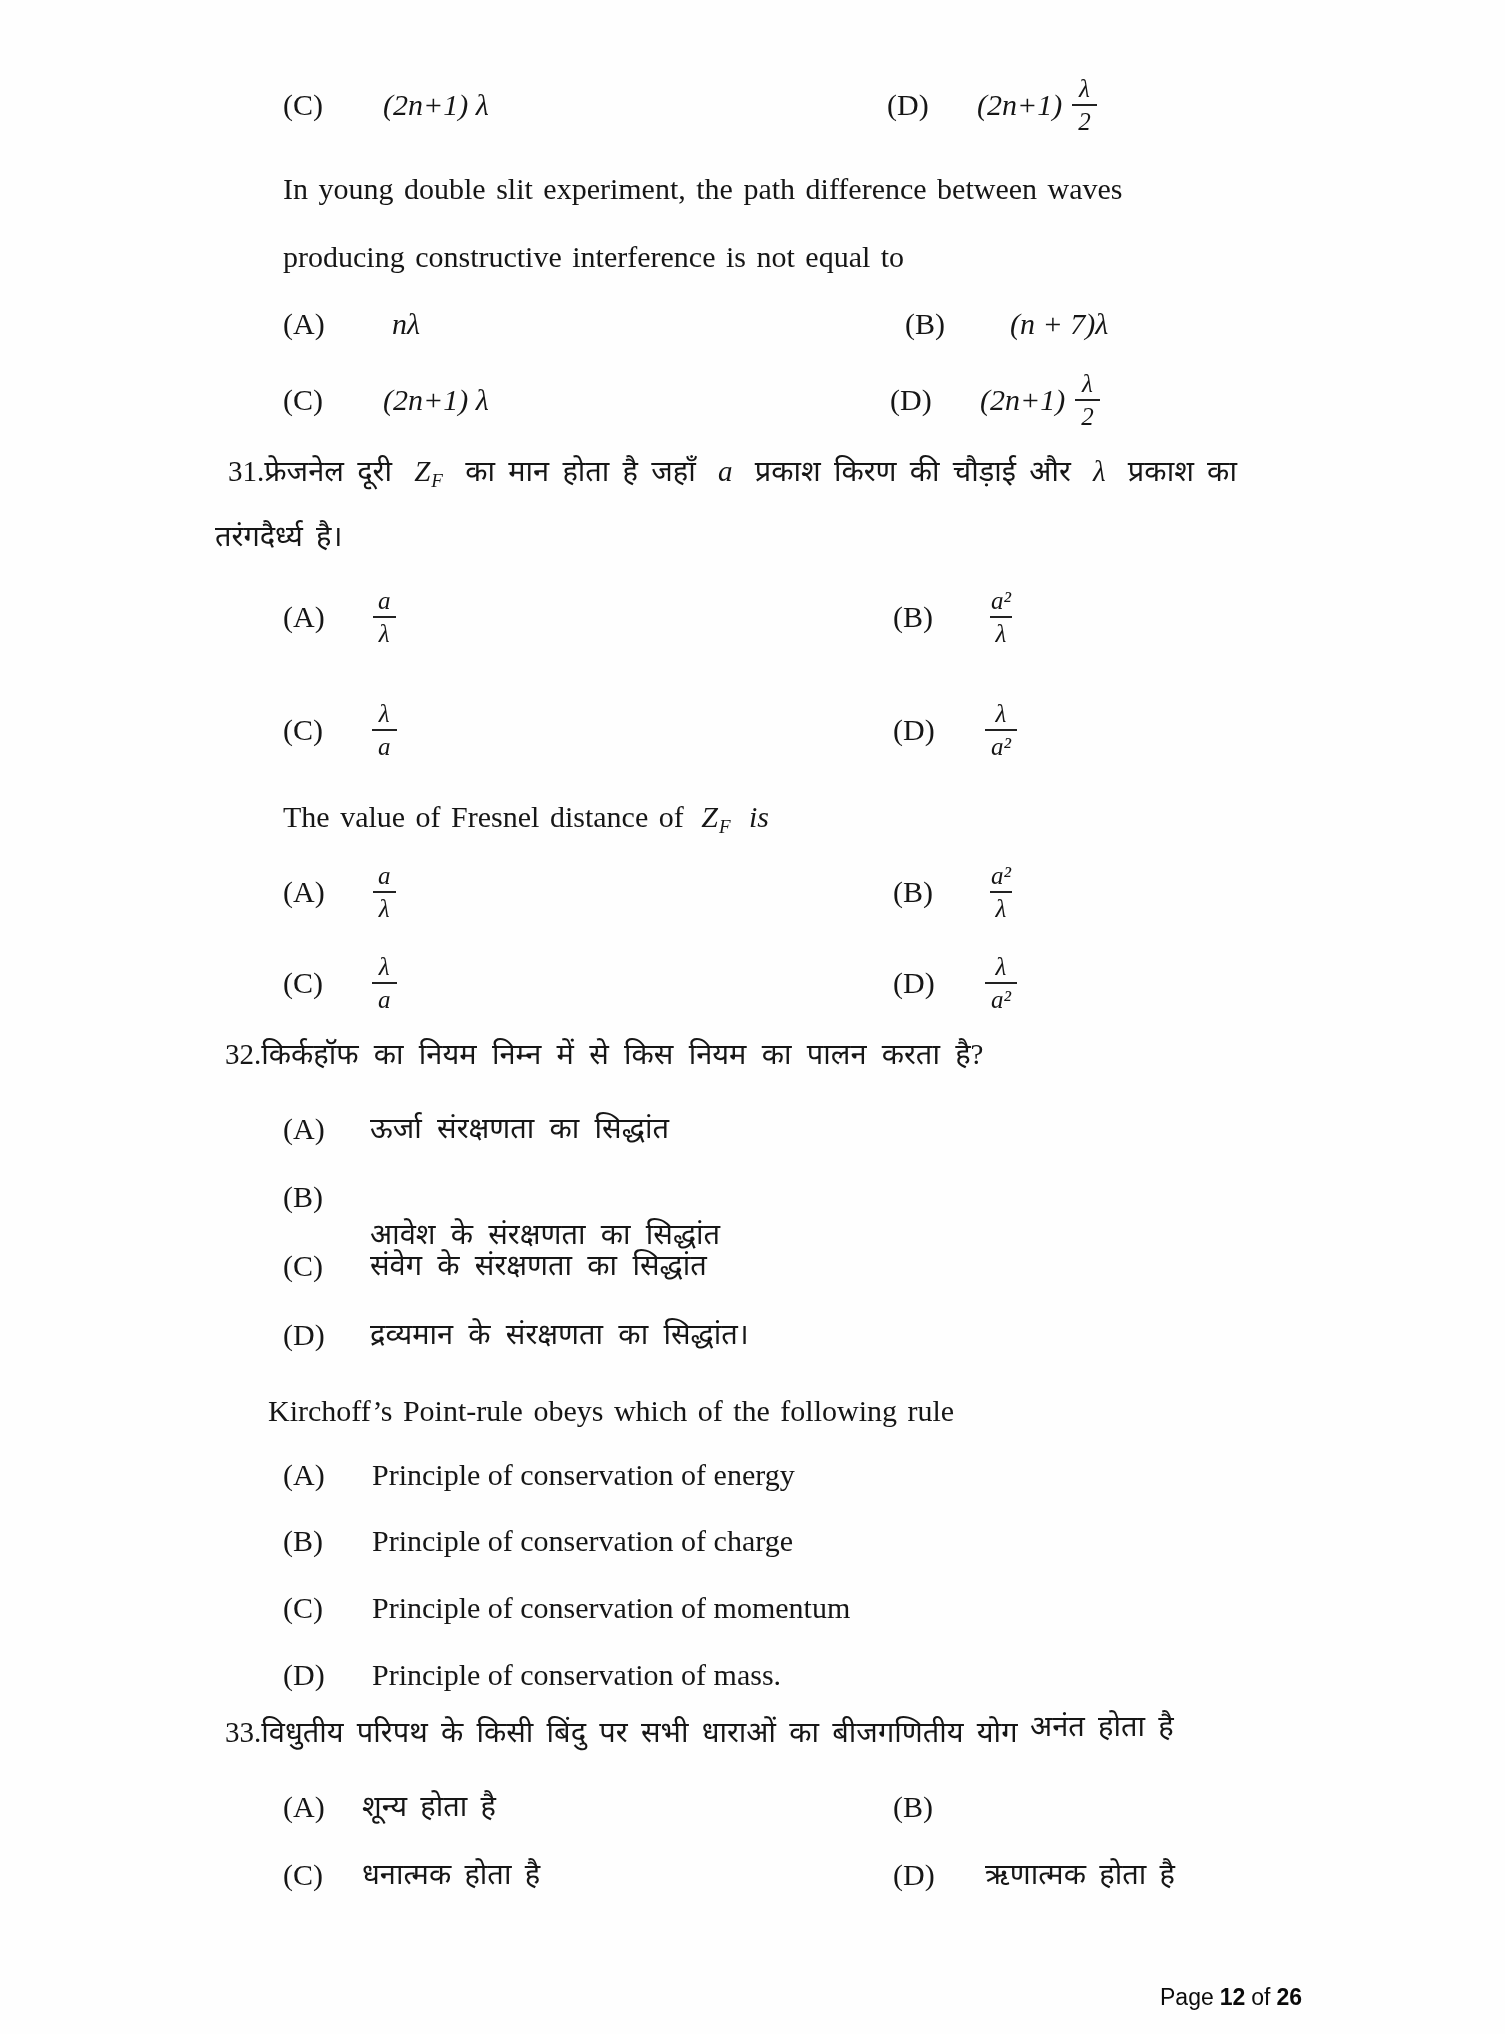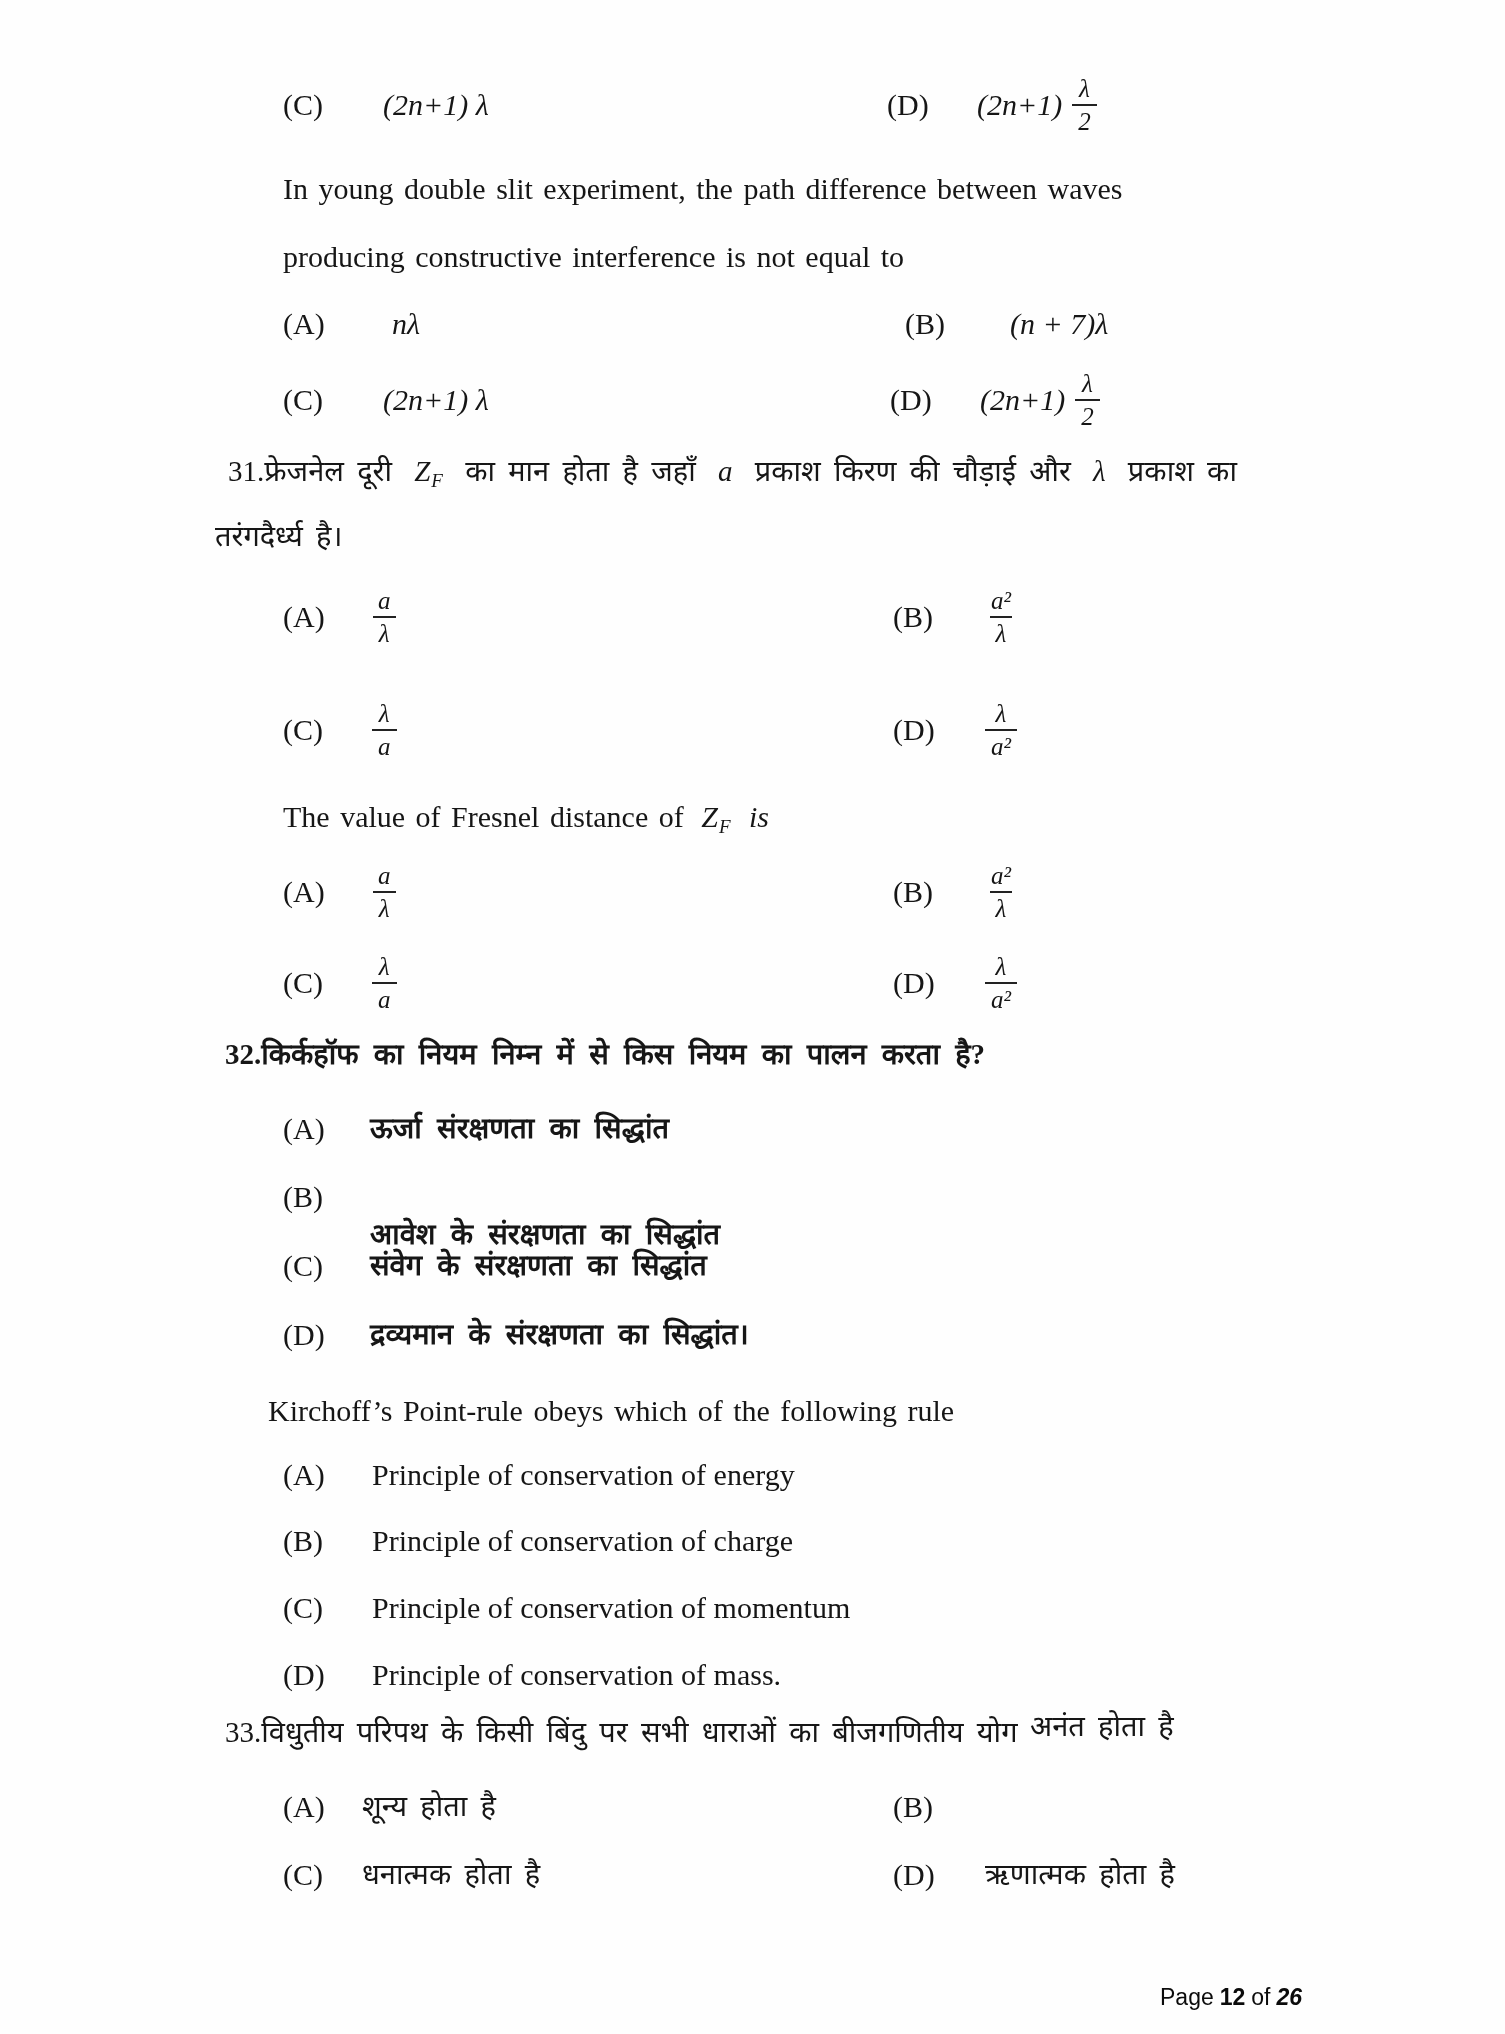--- a/index.html
+++ b/index.html
@@ -10,21 +10,21 @@
     background: #fefefe;
     color: #161616;
     font-family: "Liberation Serif", "DejaVu Serif", "DejaVu Sans", serif;
     overflow: hidden;
   }
   .abs  { position: absolute; white-space: nowrap; }
   .vcell{ position: absolute; display: flex; align-items: center; white-space: nowrap; }
   .t30  { font-size: 30px; line-height: 1.15; }
   .t29  { font-size: 29px; line-height: 1.15; }
   .hi   { word-spacing: 6px; }
-  .hi2  { word-spacing: 8px; font-weight: bold; }
+  .hi2  { word-spacing: 8px; }
   .en-stem { word-spacing: 3px; }
   .math { font-style: italic; }
   .lbl  { font-size: 30px; }
   .pre  { margin-right: 10px; }
   .seg  { margin-right: 9px; }
   .frac {
     display: inline-flex;
     flex-direction: column;
     align-items: center;
     text-align: center;
@@ -35,21 +35,21 @@
   .frac .fnum { padding: 0 6px 2px; }
   .frac .fden { border-top: 2px solid #222; padding: 2px 6px 0; }
   .zf-sub { font-size: 19px; font-style: italic; position: relative; top: 6px; left: 1px; }
   .footer {
     font-family: "Liberation Sans", "DejaVu Sans", sans-serif;
     font-size: 23px;
     color: #0b0b0b;
   }
   .footer .bold { font-weight: bold; text-align: right; }
   .footer span { margin-right: 6px; }
-  .footer span:last-child { margin-right: 12px; font-style: italic; }
+  .footer span:last-child { margin-right: 12px; }
 </style>
 </head>
 <body>
 
 <div class="page">
 
   <div class="vcell lbl" style="left:283px; top:65px; height:80px;">(C)</div>
   <div class="vcell t30 math" style="left:383px; top:65px; height:80px;">(2n+1) λ</div>
   <div class="vcell lbl" style="left:887px; top:65px; height:80px;">(D)</div>
   <div class="vcell t30" style="left:977px; top:65px; height:80px;">

